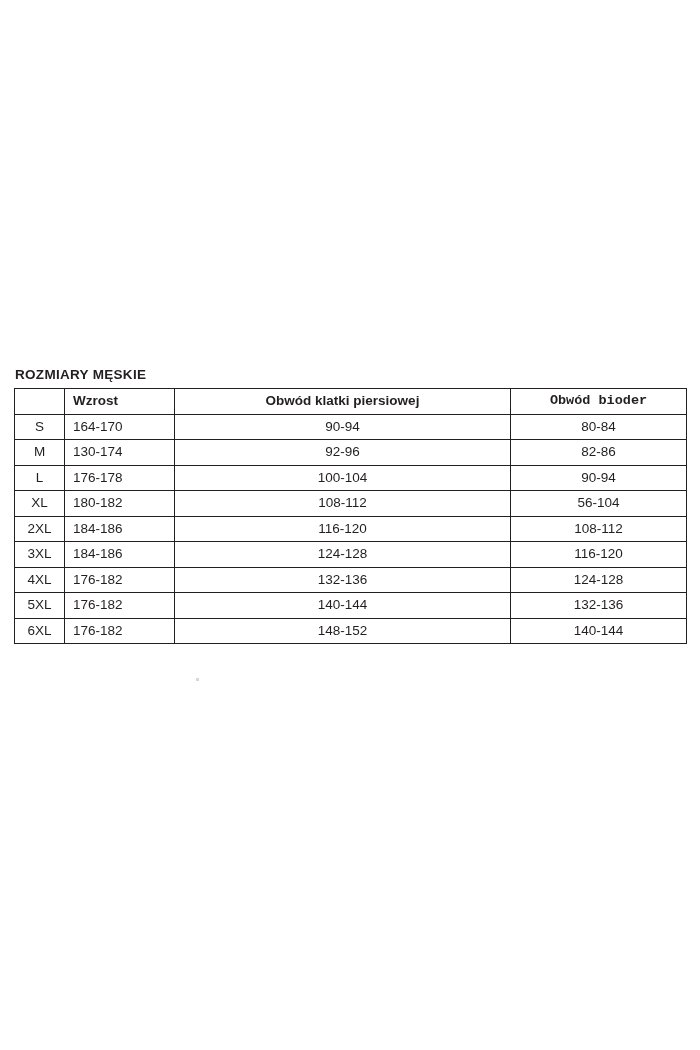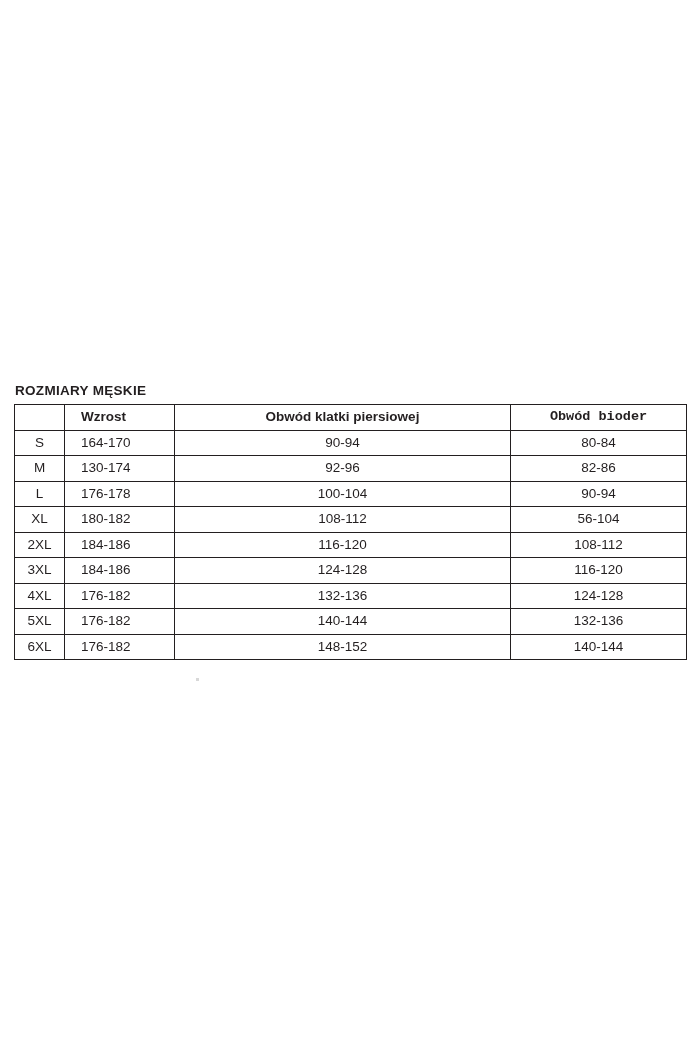--- a/index.html
+++ b/index.html
@@ -18,21 +18,21 @@
   .sheet {
     position: absolute;
     left: 0;
     top: 0;
     width: 700px;
     height: 1050px;
   }
   .table-block {
     position: absolute;
     left: 14px;
-    top: 383px;
+    top: 367px;
     width: 672px;
   }
   .table-title {
     font-size: 13.5px;
     font-weight: bold;
     letter-spacing: 0.3px;
     margin: 0 0 6px 1px;
     color: #231f20;
   }
   table.size-table {
@@ -60,21 +60,21 @@
   col.c-height { width: 110px; }
   col.c-chest { width: 336px; }
   col.c-hips { width: 176px; }
 
   thead th.h-size {
     border-left: 1px solid #231f20;
   }
   thead th.h-height,
   tbody td.v-height {
     text-align: left;
-    padding-left: 16px;
+    padding-left: 8px;
     margin-left: 44px;
   }
   thead th.h-chest {
     text-align: center;
     margin-left: 10px;
   }
   thead th.h-hips {
     text-align: center;
     font-family: Liberation Mono, monospace;
   }

